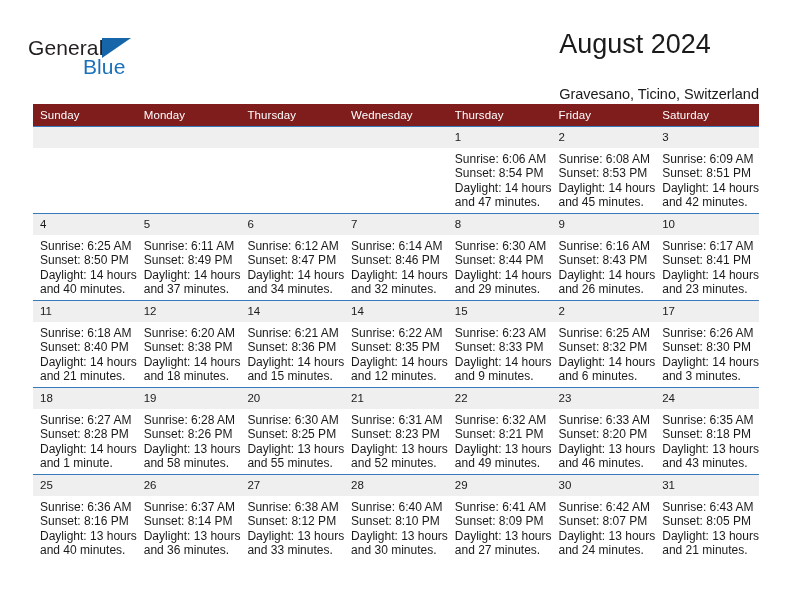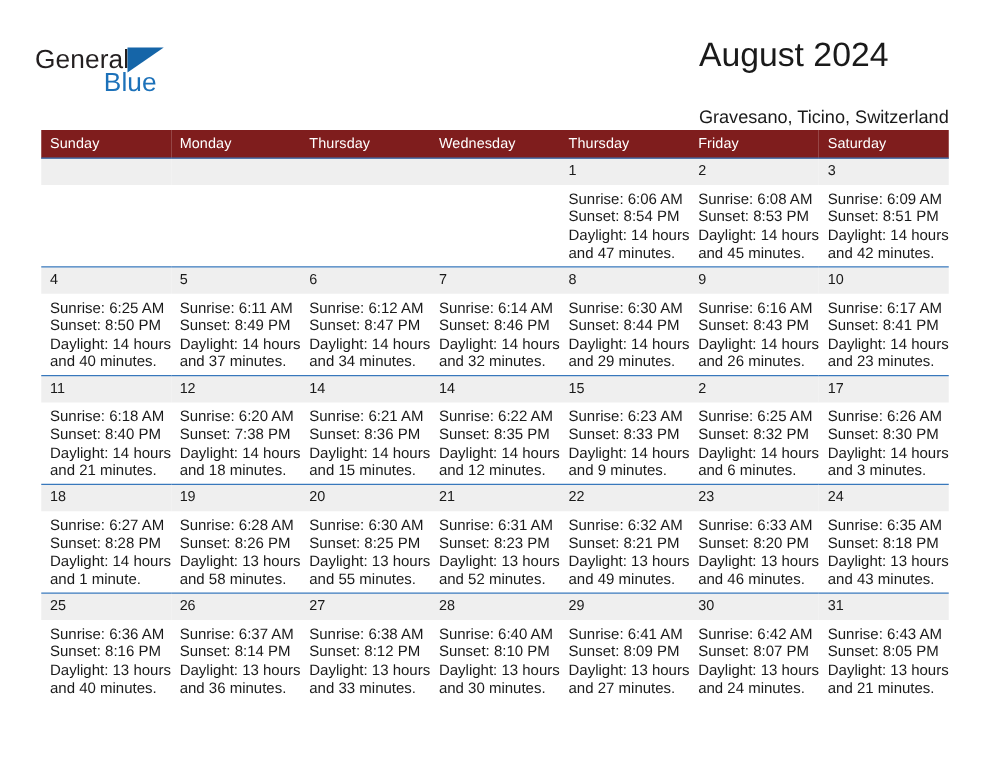--- a/index.html
+++ b/index.html
@@ -307,21 +307,21 @@
               <div>Sunrise: 6:18 AM</div>
               <div>Sunset: 8:40 PM</div>
               <div>Daylight: 14 hours</div>
               <div>and 21 minutes.</div>
             </div>
           </td>
           <td>
             <div class="daynum">12</div>
             <div class="dayinfo">
               <div>Sunrise: 6:20 AM</div>
-              <div>Sunset: 7:38 PM</div>
+              <div>Sunset: 8:38 PM</div>
               <div>Daylight: 14 hours</div>
               <div>and 18 minutes.</div>
             </div>
           </td>
           <td>
             <div class="daynum">14</div>
             <div class="dayinfo">
               <div>Sunrise: 6:21 AM</div>
               <div>Sunset: 8:36 PM</div>
               <div>Daylight: 14 hours</div>

